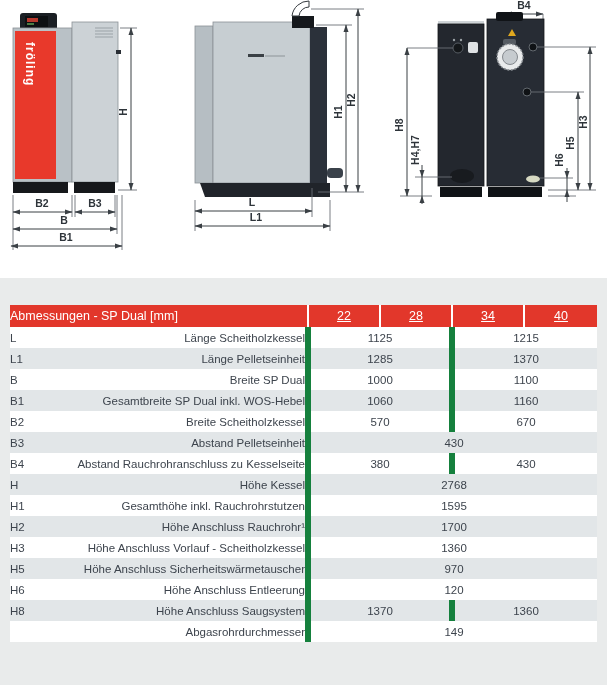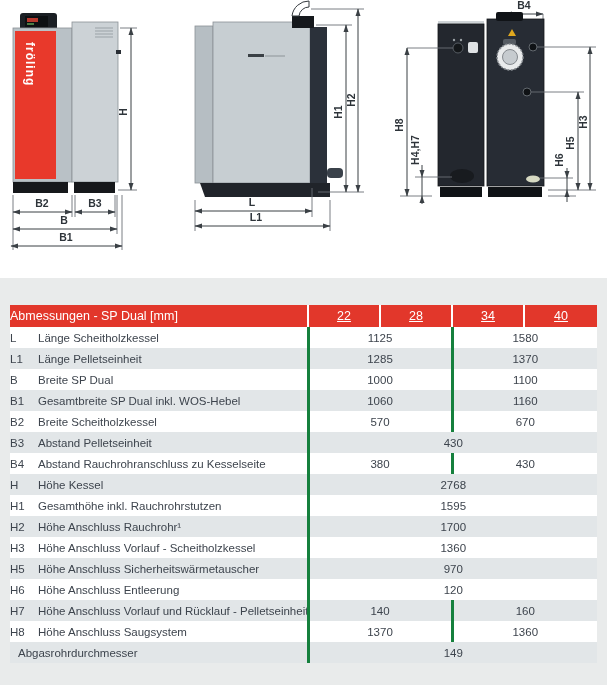--- a/index.html
+++ b/index.html
@@ -9,23 +9,23 @@
   .diagram-svg { position:absolute; left:0; top:0; }
 
   
   table.dims { position:absolute; left:10px; top:305px; width:587px; border-collapse:collapse; table-layout:fixed;
                font-size:11.5px; color:#3d444d; }
   table.dims th, table.dims td { padding:0; height:21px; font-weight:normal; overflow:hidden; white-space:nowrap; }
   table.dims thead th { background:#e2372b; color:#ffffff; font-size:12.5px; height:22px; }
   th.title { text-align:left; padding-left:8px; }
   th.colh  { text-align:center; border-left:2px solid #ffffff;text-decoration:underline; }
   td.code  { padding-left:8px; text-align:left; }
-  td.label { text-align:left; }
+  td.label { text-align:right; }
   td.label.wide { padding-left:8px; }
-  td.val   { text-align:center; border-left:3px solid #15803d; }
+  td.val   { text-align:center; border-left:6px solid #15803d; }
   tbody tr:nth-child(odd)  { background:#ffffff; }
   tbody tr:nth-child(even) { background:#e2e6e8; }
 
   
   .dim  { stroke:#3a4045; stroke-width:1; fill:none; }
   .ext  { stroke:#6b7177; stroke-width:0.9; fill:none; }
   .dlabel { font-family:"Liberation Sans", sans-serif; font-size:10.5px; font-weight:bold; fill:#2e343a; }
   .logo { font-family:"Liberation Sans", sans-serif; font-size:12px; font-weight:bold; fill:#ffffff; letter-spacing:1px; }
 </style>
 </head>
@@ -193,21 +193,21 @@
         <th class="colh">28</th>
         <th class="colh">34</th>
         <th class="colh">40</th>
       </tr>
     </thead>
     <tbody>
       <tr>
         <td class="code">L</td>
         <td class="label">Länge Scheitholzkessel</td>
         <td class="val" colspan="2">1125</td>
-        <td class="val" colspan="2">1580</td>
+        <td class="val" colspan="2">1215</td>
       </tr>
       <tr>
         <td class="code">L1</td>
         <td class="label">Länge Pelletseinheit</td>
         <td class="val" colspan="2">1285</td>
         <td class="val" colspan="2">1370</td>
       </tr>
       <tr>
         <td class="code">B</td>
         <td class="label">Breite SP Dual</td>
@@ -261,26 +261,20 @@
         <td class="code">H5</td>
         <td class="label">Höhe Anschluss Sicherheitswärmetauscher</td>
         <td class="val" colspan="4">970</td>
       </tr>
       <tr>
         <td class="code">H6</td>
         <td class="label">Höhe Anschluss Entleerung</td>
         <td class="val" colspan="4">120</td>
       </tr>
       <tr>
-        <td class="code">H7</td>
-        <td class="label">Höhe Anschluss Vorlauf und Rücklauf - Pelletseinheit</td>
-        <td class="val" colspan="2">140</td>
-        <td class="val" colspan="2">160</td>
-      </tr>
-      <tr>
         <td class="code">H8</td>
         <td class="label">Höhe Anschluss Saugsystem</td>
         <td class="val" colspan="2">1370</td>
         <td class="val" colspan="2">1360</td>
       </tr>
       <tr>
         <td class="label wide" colspan="2">Abgasrohrdurchmesser</td>
         <td class="val" colspan="4">149</td>
       </tr>
     </tbody>

